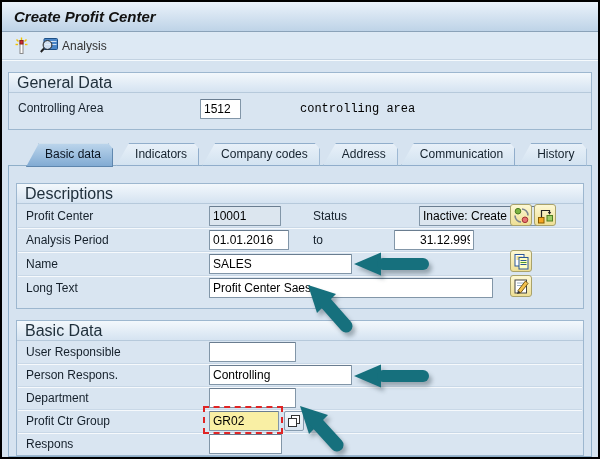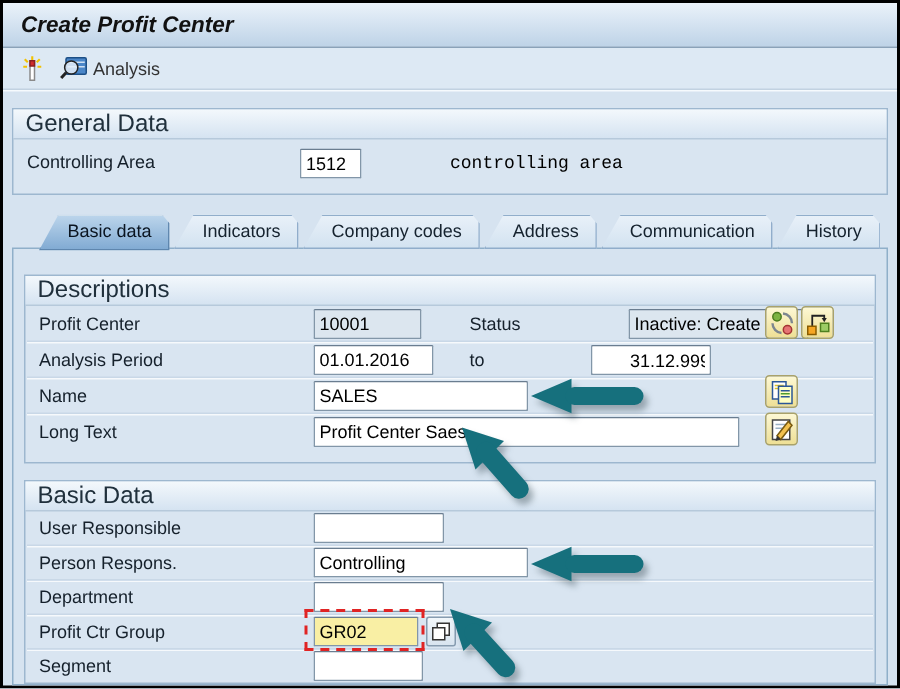--- a/index.html
+++ b/index.html
@@ -235,21 +235,21 @@
       <input class="field mono hl" style="left: 191px; width: 70px;" value="GR02">
       <div class="gbtn" style="left:266px;top:2px">
         <svg width="14" height="14" viewBox="0 0 14 14">
           <rect x="4.5" y="1.5" width="8" height="8" fill="#fff" stroke="#333"></rect>
           <rect x="1.5" y="4.5" width="8" height="8" fill="#fff" stroke="#333"></rect>
         </svg>
       </div>
     </div>
 
     <div class="hrow last" style="top:111px">
-      <span class="flabel">Segment</span>
+      <span class="flabel">Respons</span>
       <input class="field" style="left: 191px; width: 73px;" value="">
     </div>
   </div>
 
   <div class="redframe"></div>
 
   <svg class="annot" style="left:350px;top:249px" width="82" height="26" viewBox="0 0 82 26">
     <g fill="#16707d">
       <polygon points="2,13 29,1.5 29,24.5"></polygon>
       <rect x="25" y="7" width="52" height="12" rx="6"></rect>

